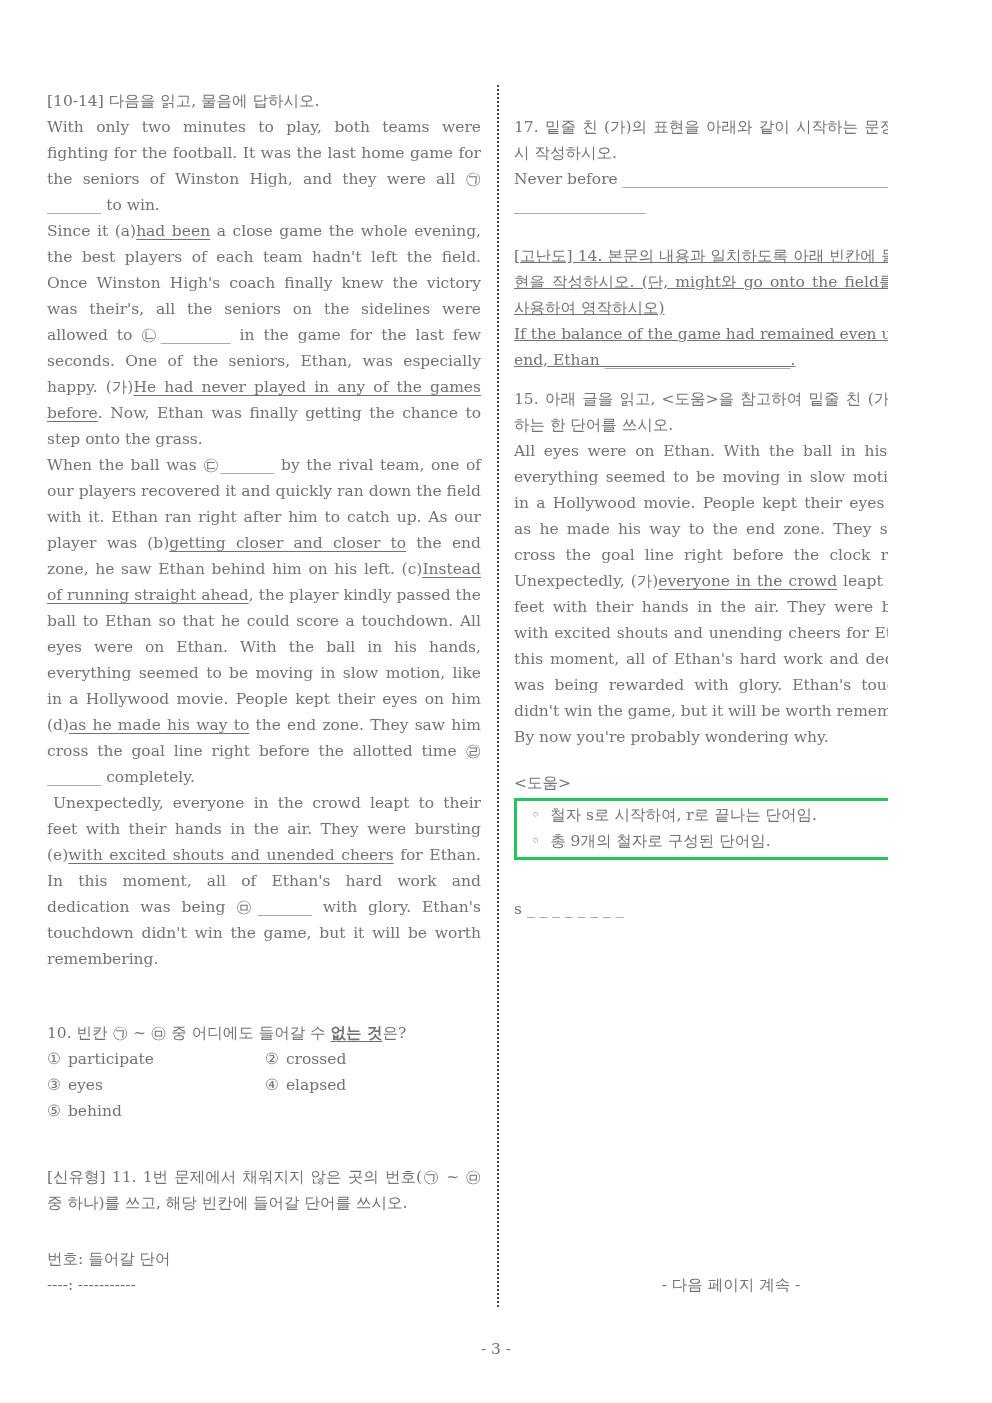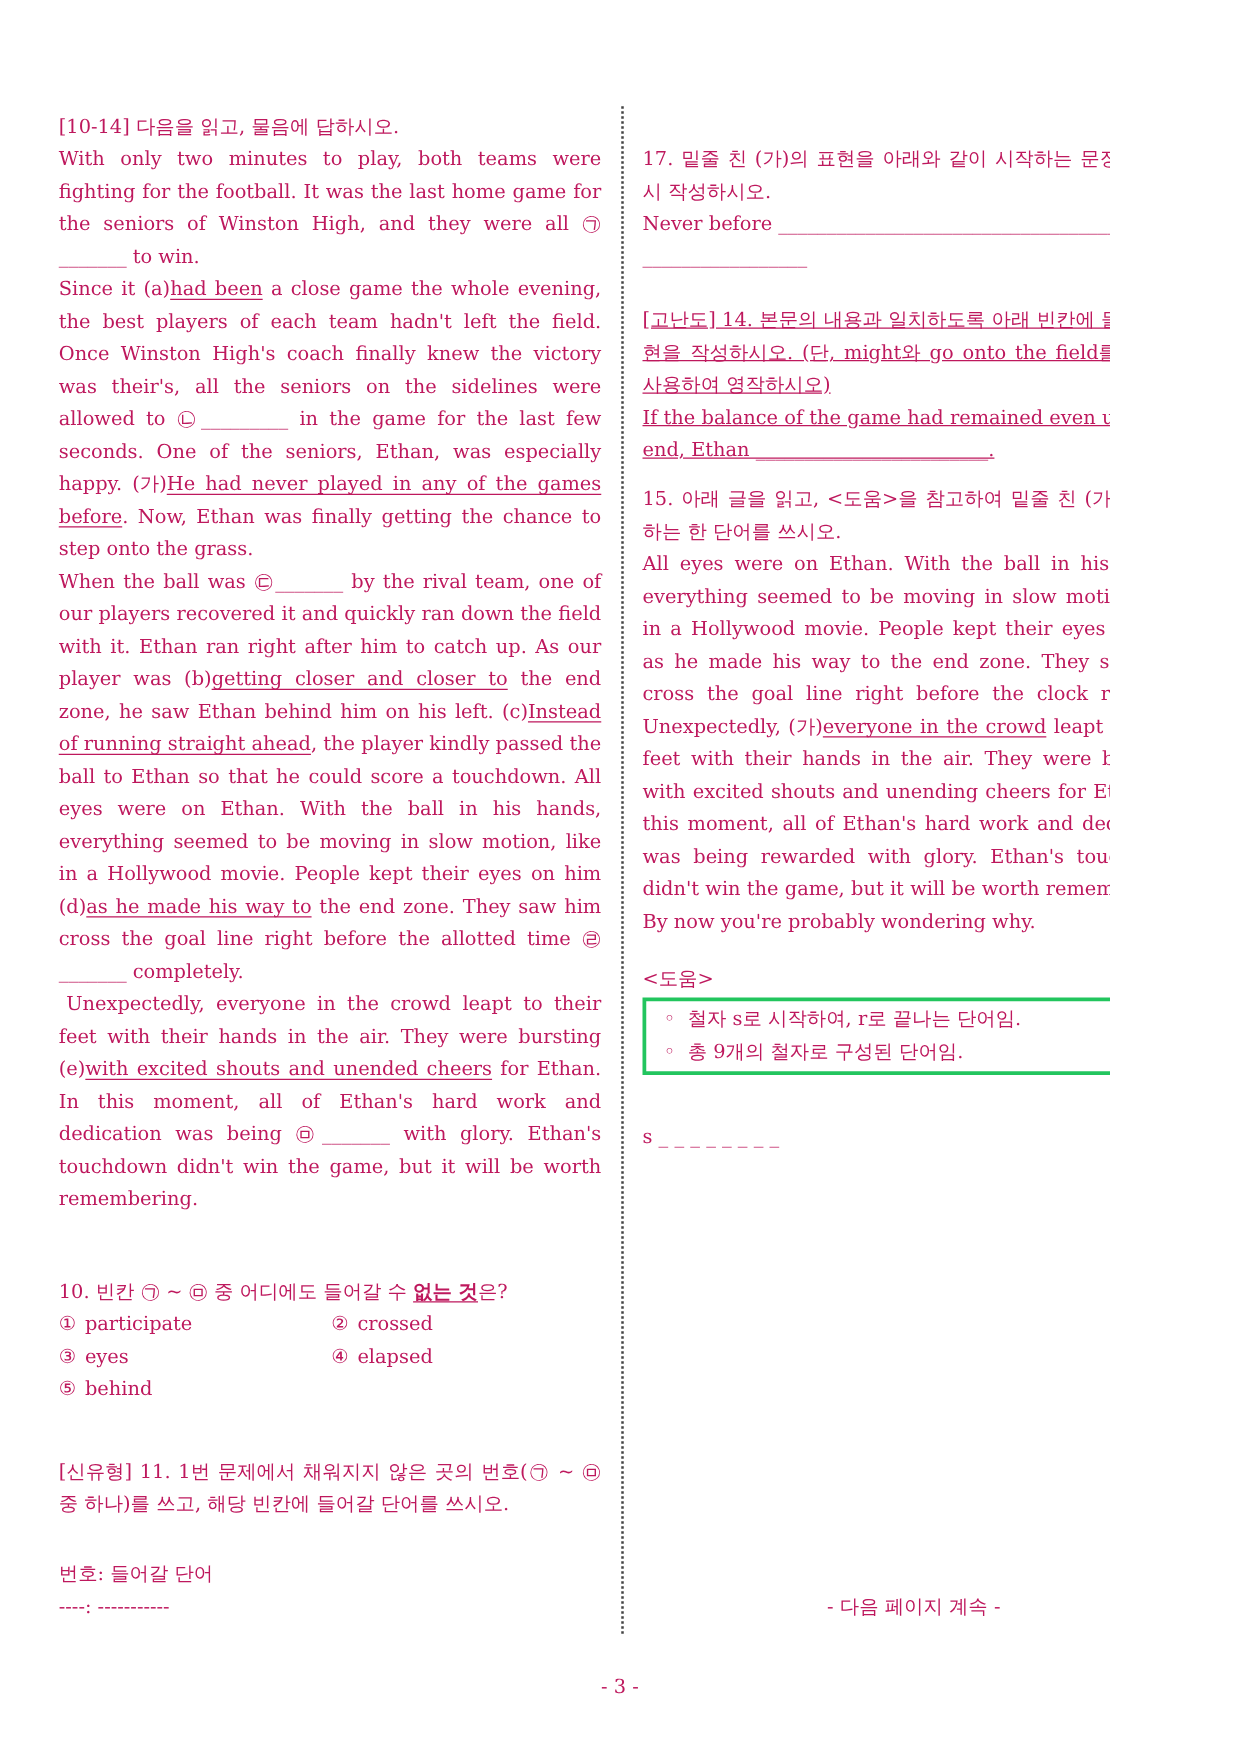--- a/index.html
+++ b/index.html
@@ -1,19 +1,19 @@
 <!DOCTYPE html>
 <html><head>
 <meta charset="utf-8">
 <style>
   html,body{margin:0;padding:0;background:#fff;}
   .page{
     position:relative;width:888px;height:1403px;background:#ffffff;
     font-family:"DejaVu Serif","Liberation Serif",serif;
-    color:#be185d;font-size:15.5px;line-height:26px;overflow:hidden;
+    color:#737373;font-size:15.5px;line-height:26px;overflow:hidden;
   }
   .col{position:absolute;top:88px;width:434px;}
   .col.left{left:47px;}
   .col.right{left:514px;}
   .divider{position:absolute;left:497px;top:85px;height:1222px;width:0;border-left:2px dotted #444;}
   .para{margin:0;text-align:justify;}
   .line{margin:0;}
   .u{text-decoration:underline;text-underline-offset:3px;text-decoration-thickness:1px;}
   .bu{font-weight:bold;text-decoration:underline;text-underline-offset:3px;}
   .indent-sm{text-indent:6px;}

